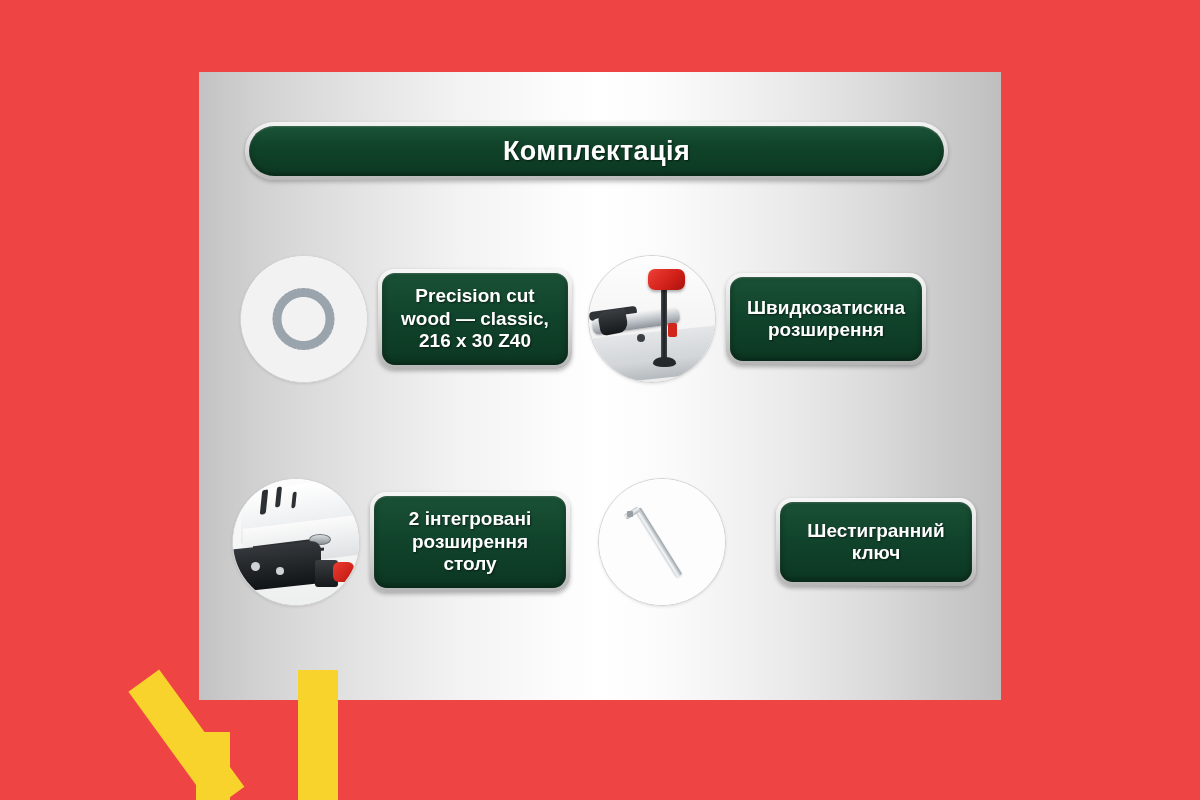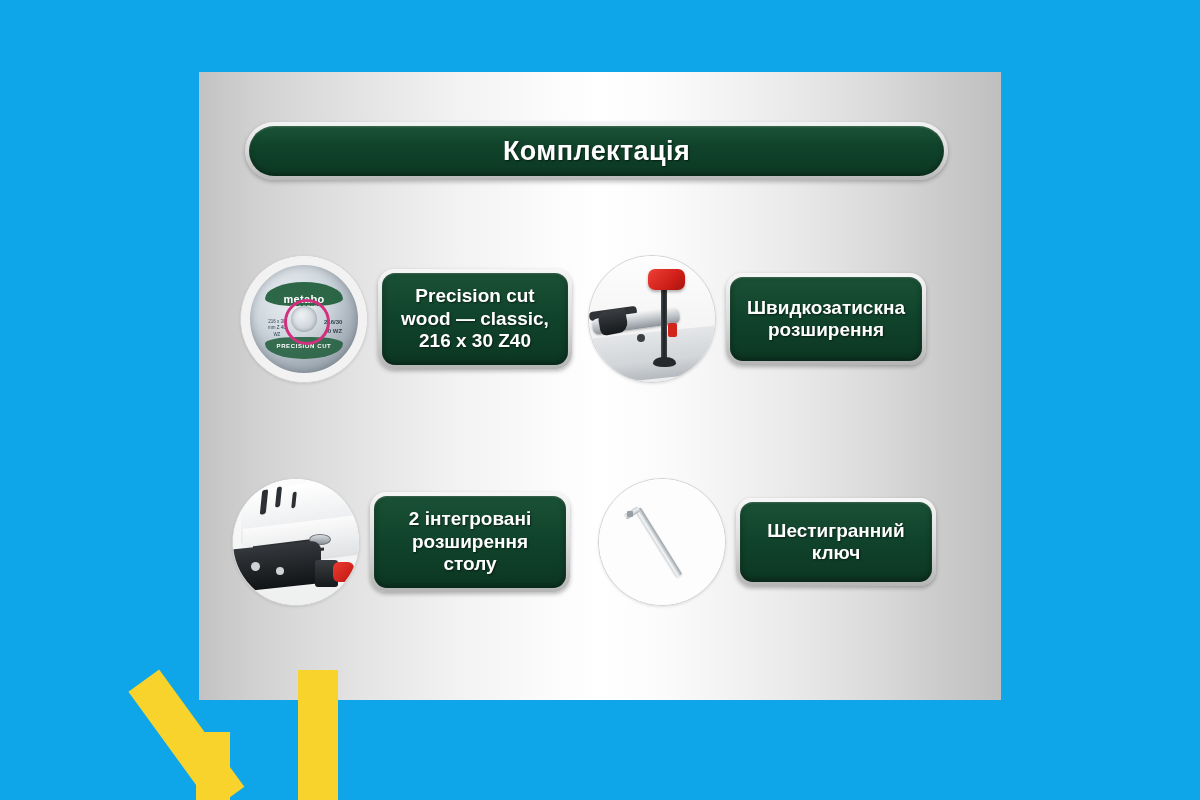--- a/index.html
+++ b/index.html
@@ -1,20 +1,20 @@
 <!DOCTYPE html>
 <html><head>
 <meta charset="utf-8">
 <style>
   html,body{margin:0;padding:0;}
   body{
     width:1200px;height:800px;overflow:hidden;background:#ffffff;
     font-family:"Liberation Sans", sans-serif;
   }
-  #stage{position:relative;width:1200px;height:800px;background:#0ea5e9;}
+  #stage{position:relative;width:1200px;height:800px;background:#ef4444;}
 
   
   .panel{
     position:absolute;left:199px;top:72px;width:802px;height:628px;
     background:
       linear-gradient(to right,
         #c2c2c2 0%, #cfcfcf 6%, #dadada 13%, #e6e6e6 22%,
         #f2f2f2 32%, #fafafa 42%, #ffffff 50%, #fbfbfb 58%,
         #f2f2f2 67%, #e7e7e7 76%, #d9d9d9 85%, #cacaca 93%, #bfbfbf 100%);
   }
@@ -65,21 +65,21 @@
     padding:6px 8px;
   }
   .plaque-text{
     color:#ffffff;font-weight:bold;font-size:19px;line-height:1.18;
     text-shadow:1px 1px 2px rgba(0,0,0,.5);white-space:pre-line;
   }
 
   #c1{left:240px;top:255px;}
   #c2{left:588px;top:255px;}
   #c3{left:232px;top:478px;}
-  #c4{left:598px;top:478px;}
+  #c4{left:598px;top:478px;gap:40px;}
 
   #p1{width:194px;height:100px;}
   #p2{width:200px;height:92px;}
   #p3{width:200px;height:100px;}
   #p4{width:200px;height:88px;}
 
   
   .blade{position:absolute;inset:0;background:#f2f2f2;}
   .blade-body{
     position:absolute;left:7%;top:7%;width:86%;height:86%;border-radius:50%;
@@ -253,34 +253,20 @@
             <div class="tooth" style="transform: rotate(279deg);"></div>
             <div class="tooth" style="transform: rotate(288deg);"></div>
             <div class="tooth" style="transform: rotate(297deg);"></div>
             <div class="tooth" style="transform: rotate(306deg);"></div>
             <div class="tooth" style="transform: rotate(315deg);"></div>
             <div class="tooth" style="transform: rotate(324deg);"></div>
             <div class="tooth" style="transform: rotate(333deg);"></div>
             <div class="tooth" style="transform: rotate(342deg);"></div>
             <div class="tooth" style="transform: rotate(351deg);"></div>
           </div>
-        <div class="blade-body">
-          <div class="blade-green-top"></div>
-          <div class="blade-green-bottom"></div>
-          <div class="blade-brand">metabo</div>
-          <div class="blade-sub">CLASSIC</div>
-          <div class="blade-spec-l">216 x 30 mm
-Z 40
-WZ</div>
-          <div class="blade-spec-r">216/30
-40 WZ</div>
-          <div class="blade-line">PRECISION CUT</div>
-          <div class="arbor-ring"></div>
-          <div class="arbor-hole"></div>
-        </div>
       </div>
     </div>
     <div class="plaque" id="p1">
       <div class="plaque-inner">
         <span class="plaque-text">Precision cut
 wood — classic,
 216 x 30 Z40</span>
       </div>
     </div>
   </div>

